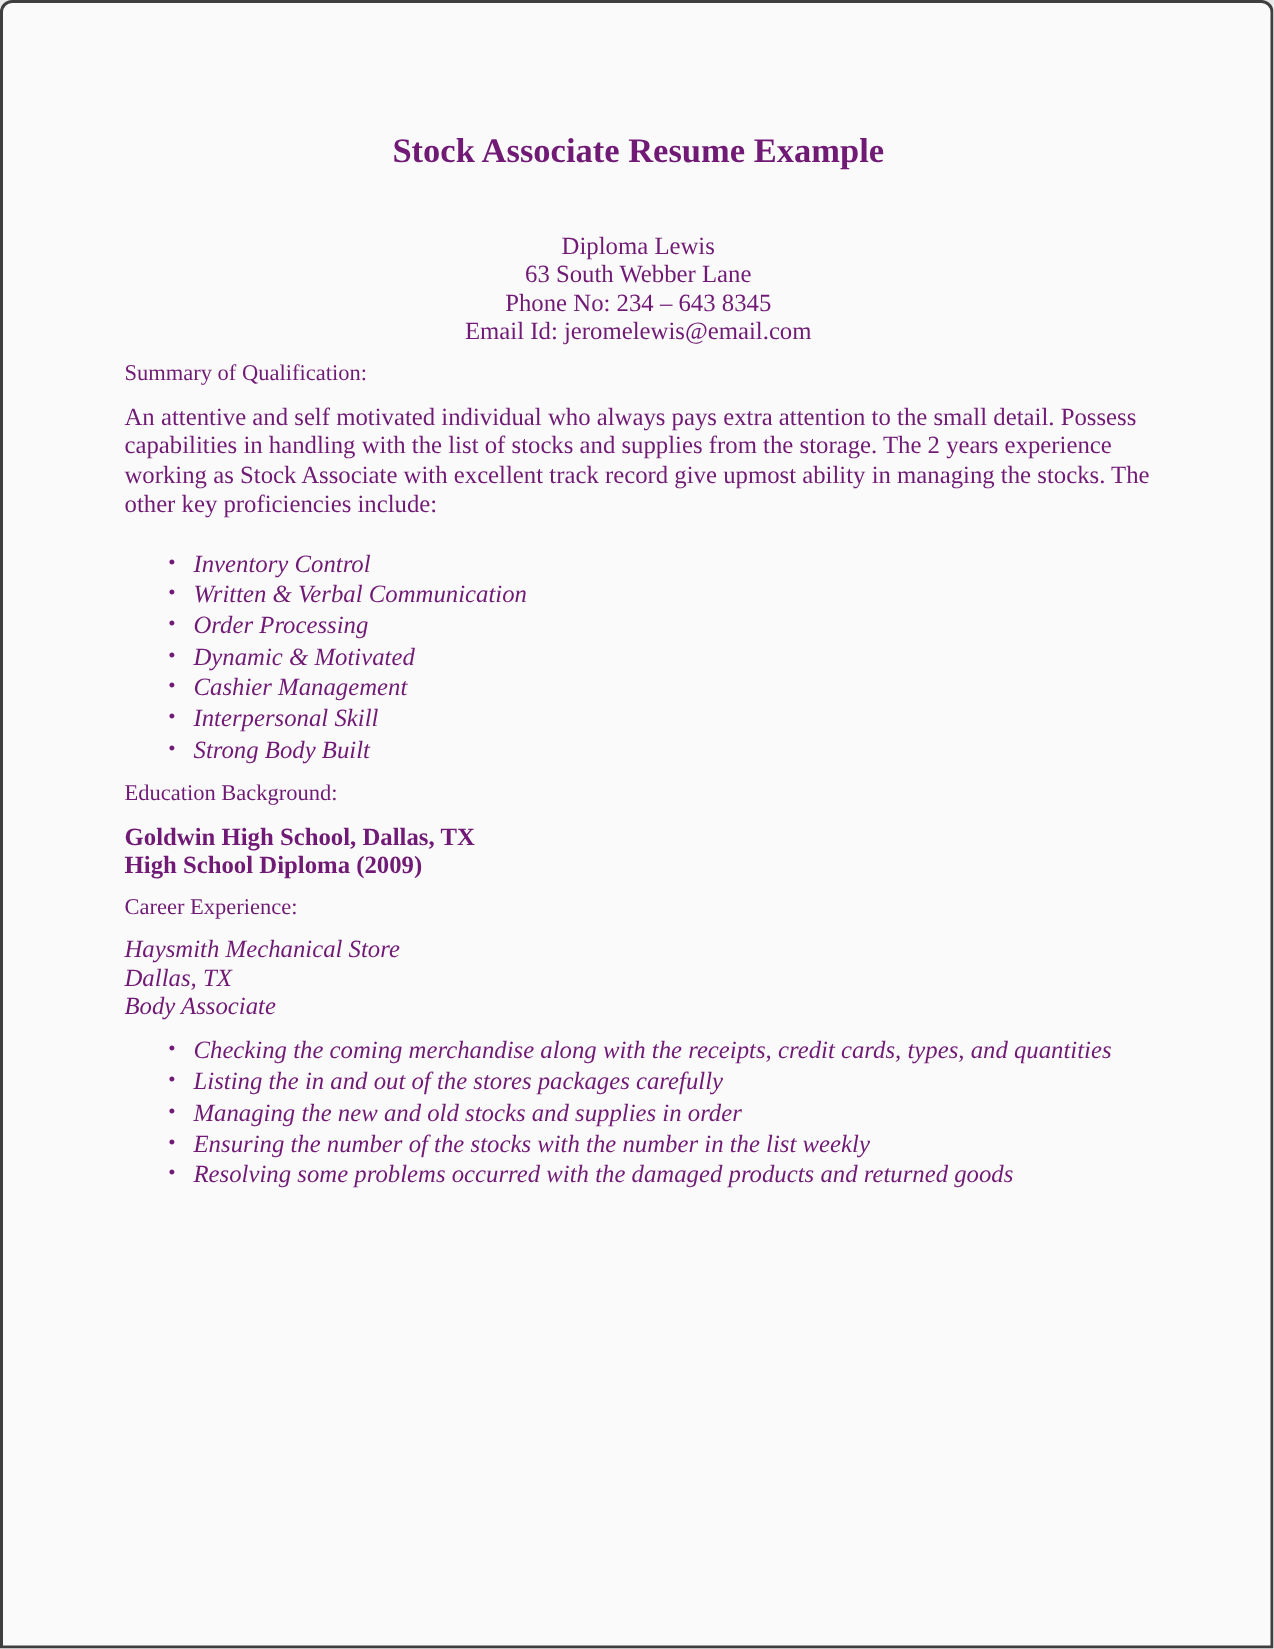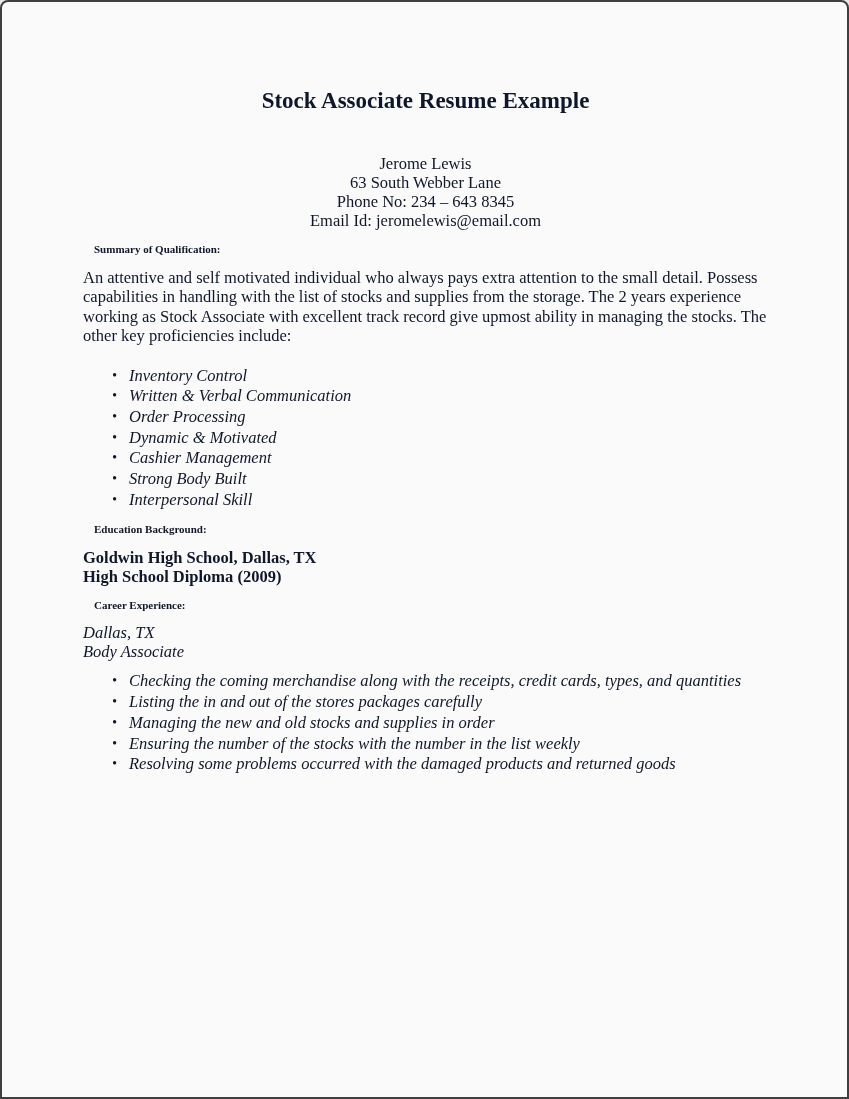--- a/index.html
+++ b/index.html
@@ -9,41 +9,41 @@
     height: 1099px;
     font-family: "Liberation Serif", serif;
   }
   .page {
     width: 849px;
     height: 1099px;
     background: #fafafa;
     border: 2px solid #3f3f3f;
     border-radius: 8px 8px 0 0;
     padding: 86px 79px 40px 81px;
-    color: #0f172a;
+    color: #701a75;
     font-size: 16.5px;
     line-height: 19.5px;
     overflow: hidden;
   }
   .doc-title {
     font-size: 23px;
     line-height: 26px;
     font-weight: bold;
     text-align: center;
     margin-bottom: 40px;
   }
   .contact {
     text-align: center;
     margin-bottom: 10px;
   }
   .contact-line { line-height: 19px; }
   .section-heading {
-    font-size: 11px;
-    font-weight: bold;
-    margin: 10px 11px 8px;
+    font-size: 15px;
+    font-weight: normal;
+    margin: 10px 0 8px;
     line-height: 19.5px;
   }
   .body-par { margin: 0 0 20px; }
   ul.bullets {
     list-style: none;
     margin: 10px 0;
     padding-left: 46px;
     font-style: italic;
   }
   ul.bullets li {
@@ -62,50 +62,51 @@
   .italic-line { font-style: italic; line-height: 19px; }
 </style>
 </head>
 <body>
 
 <div class="page">
 
   <h1 class="doc-title">Stock Associate Resume Example</h1>
 
   <div class="contact">
-    <div class="contact-line">Jerome Lewis</div>
+    <div class="contact-line">Diploma Lewis</div>
     <div class="contact-line">63 South Webber Lane</div>
     <div class="contact-line">Phone No: 234 – 643 8345</div>
     <div class="contact-line">Email Id: jeromelewis@email.com</div>
   </div>
 
   <h2 class="section-heading">Summary of Qualification:</h2>
 
   <p class="body-par">An attentive and self motivated individual who always pays extra attention to the small detail. Possess capabilities in handling with the list of stocks and supplies from the storage. The 2 years experience working as Stock Associate with excellent track record give upmost ability in managing the stocks. The other key proficiencies include:</p>
 
   <ul class="bullets">
     <li>Inventory Control</li>
     <li>Written &amp; Verbal Communication</li>
     <li>Order Processing</li>
     <li>Dynamic &amp; Motivated</li>
     <li>Cashier Management</li>
+    <li>Interpersonal Skill</li>
     <li>Strong Body Built</li>
-    <li>Interpersonal Skill</li>
   </ul>
 
   <h2 class="section-heading">Education Background:</h2>
 
   <div class="edu-block">
     <div class="plain-line">Goldwin High School, Dallas, TX</div>
     <div class="plain-line">High School Diploma (2009)</div>
   </div>
 
   <h2 class="section-heading">Career Experience:</h2>
 
   <div class="edu-block">
+    <div class="italic-line">Haysmith Mechanical Store</div>
     <div class="italic-line">Dallas, TX</div>
     <div class="italic-line">Body Associate</div>
   </div>
 
   <ul class="bullets">
     <li>Checking the coming merchandise along with the receipts, credit cards, types, and quantities</li>
     <li>Listing the in and out of the stores packages carefully</li>
     <li>Managing the new and old stocks and supplies in order</li>
     <li>Ensuring the number of the stocks with the number in the list weekly</li>
     <li>Resolving some problems occurred with the damaged products and returned goods</li>

